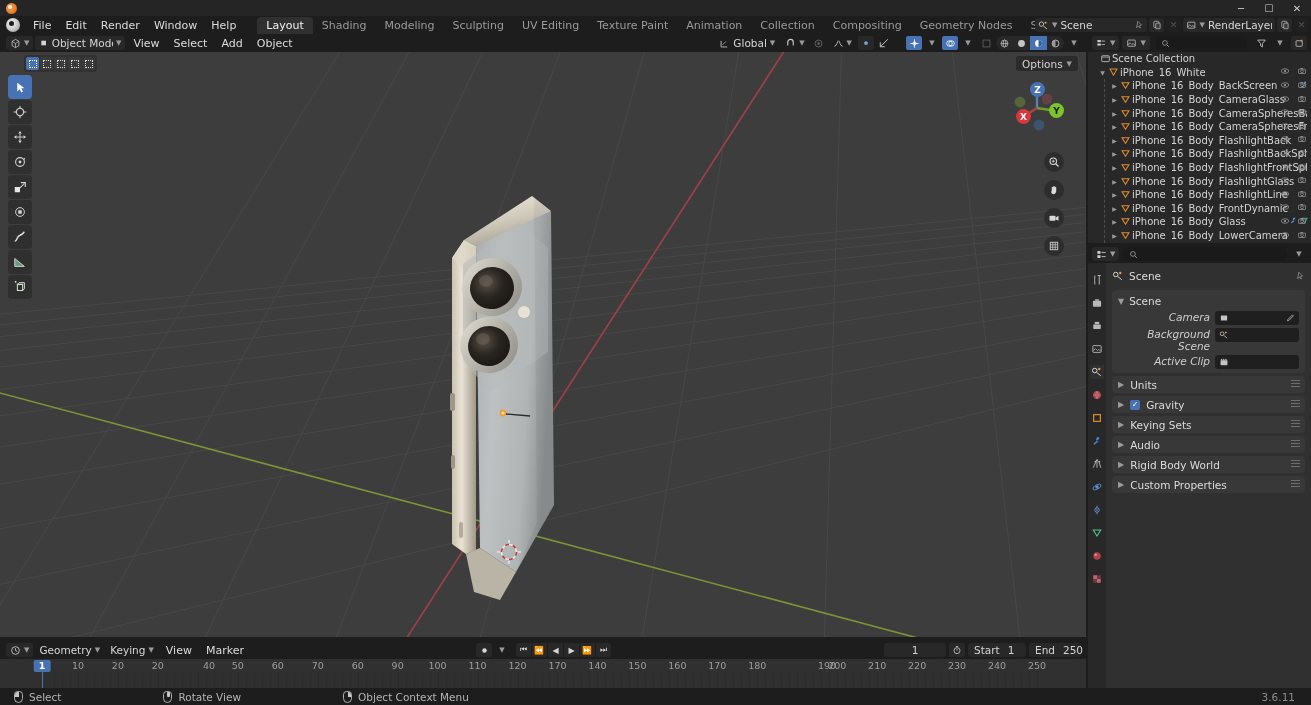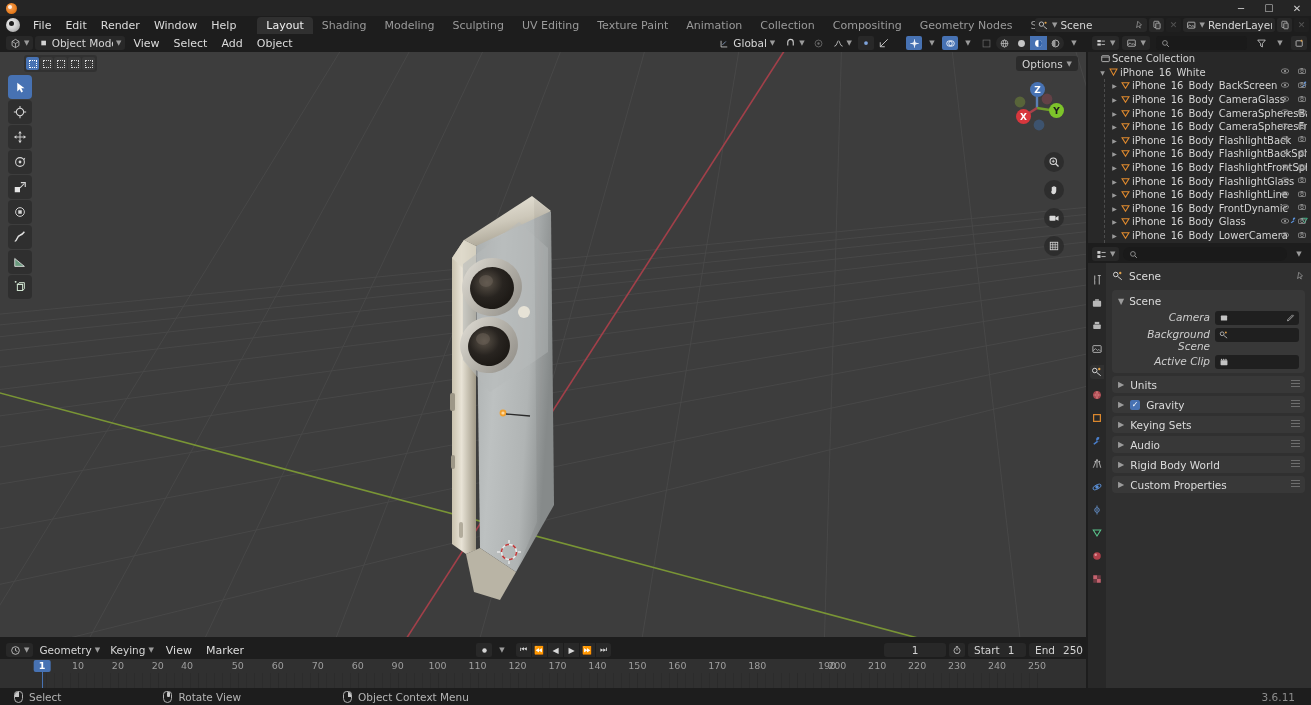--- a/index.html
+++ b/index.html
@@ -781,21 +781,21 @@
         <div class="tl-gridline" style="left:85.95238095238096px; opacity:.55"></div>
         <div class="tl-gridline" style="left:93.94444444444446px; opacity:.55"></div>
         <div class="tl-gridline" style="left:101.93650793650794px; opacity:.55"></div>
         <div class="tl-gridline" style="left:109.92857142857143px; opacity:.55"></div>
         <div class="tl-tick" style="left:157.88095238095238px">20</div>
         <div class="tl-gridline" style="left:157.88095238095238px"></div>
         <div class="tl-gridline" style="left:125.9126984126984px; opacity:.55"></div>
         <div class="tl-gridline" style="left:133.9047619047619px; opacity:.55"></div>
         <div class="tl-gridline" style="left:141.8968253968254px; opacity:.55"></div>
         <div class="tl-gridline" style="left:149.88888888888889px; opacity:.55"></div>
-        <div class="tl-tick" style="left:187px">40</div>
+        <div class="tl-tick" style="left:209px">40</div>
         <div class="tl-gridline" style="left:197.84126984126985px"></div>
         <div class="tl-gridline" style="left:165.87301587301587px; opacity:.55"></div>
         <div class="tl-gridline" style="left:173.86507936507937px; opacity:.55"></div>
         <div class="tl-gridline" style="left:181.85714285714286px; opacity:.55"></div>
         <div class="tl-gridline" style="left:189.84920634920636px; opacity:.55"></div>
         <div class="tl-tick" style="left:237.8015873015873px">50</div>
         <div class="tl-gridline" style="left:237.8015873015873px"></div>
         <div class="tl-gridline" style="left:205.83333333333331px; opacity:.55"></div>
         <div class="tl-gridline" style="left:213.8253968253968px; opacity:.55"></div>
         <div class="tl-gridline" style="left:221.8174603174603px; opacity:.55"></div>

